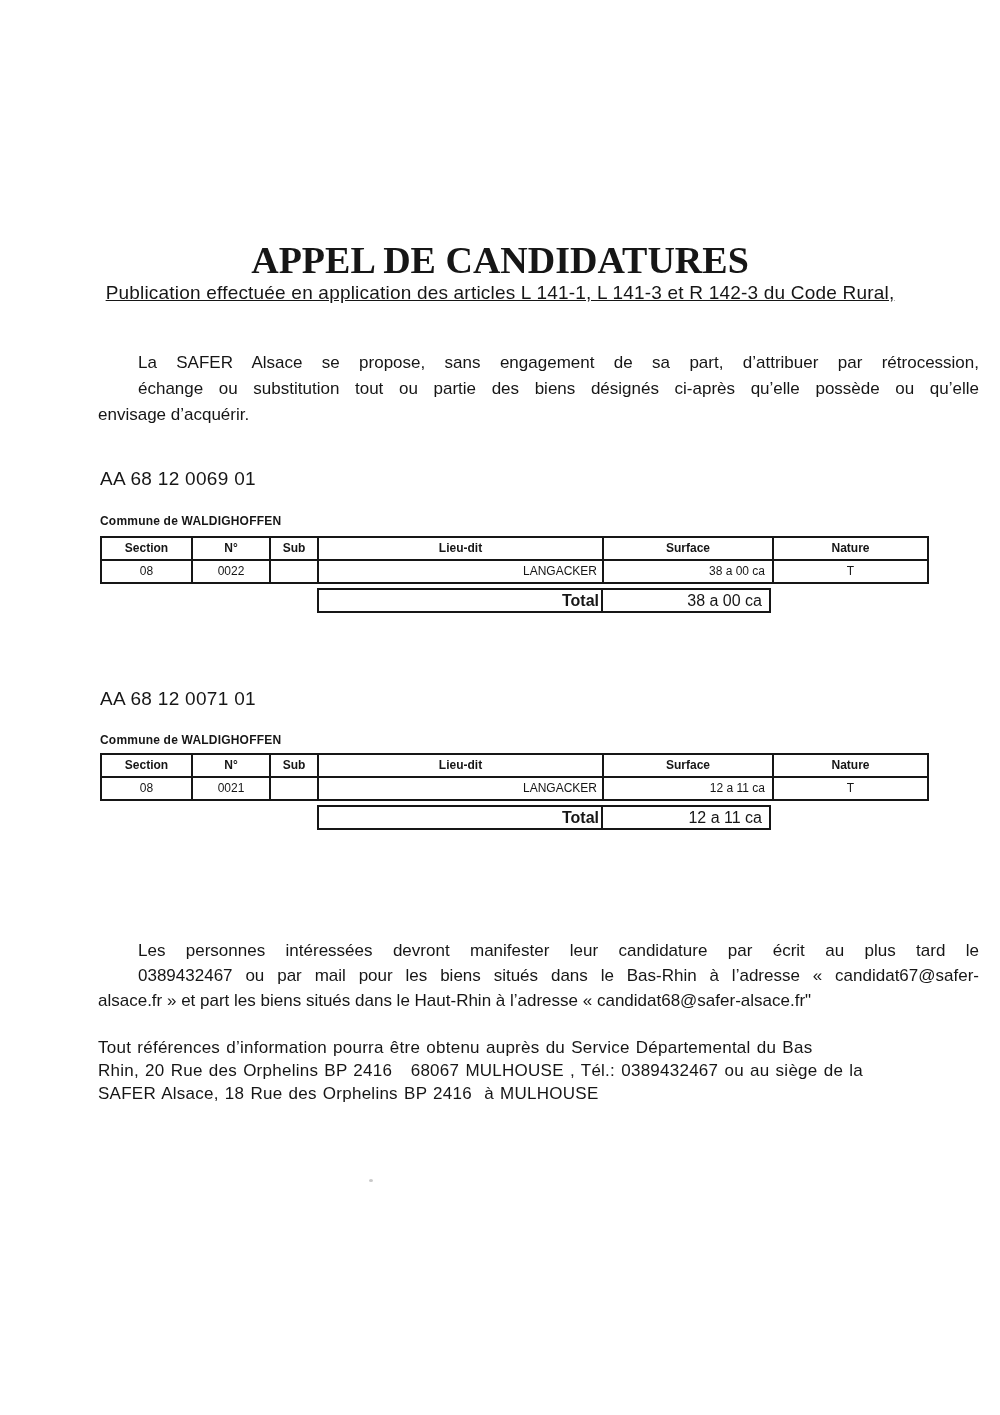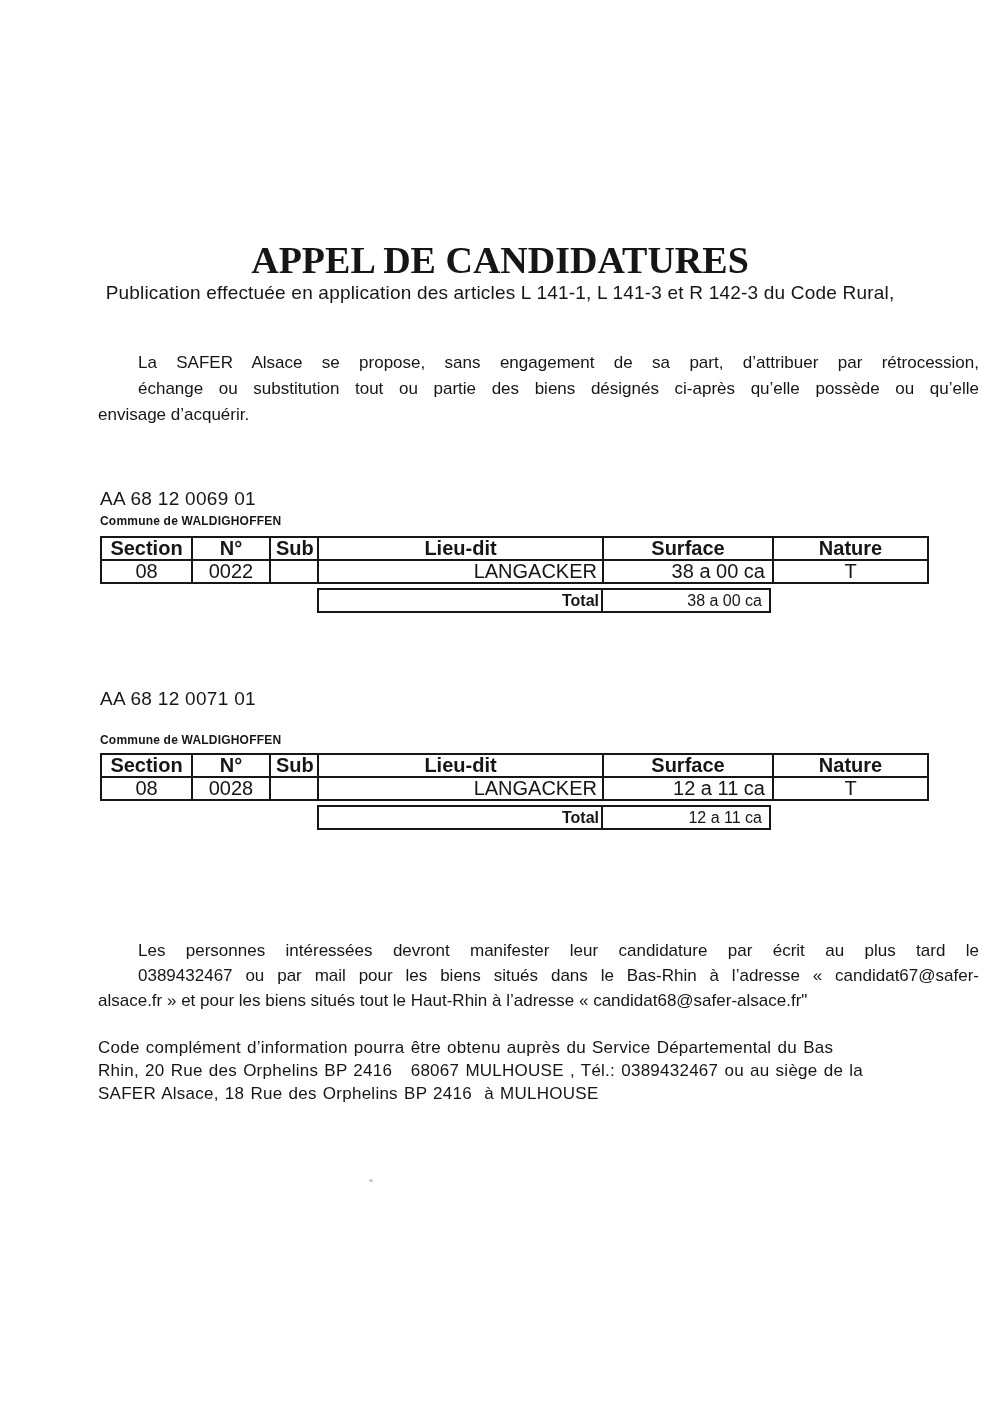--- a/index.html
+++ b/index.html
@@ -25,20 +25,21 @@
     line-height: 44px;
     letter-spacing: 0px;
   }
   .doc-subtitle {
     position: absolute;
     top: 281px; left: 60px; width: 880px;
     text-align: center;
     font-size: 19px;
     line-height: 24px;
     letter-spacing: 0.2px;
+    text-decoration: underline;
   }
   .para {
     position: absolute;
     left: 98px;
     width: 881px;
     font-size: 17px;
   }
   .intro { top: 350px; line-height: 26px; }
   .fp1 { top: 938px; line-height: 25px; }
   .fp2 { top: 1036px; line-height: 23px; letter-spacing: 0.25px; word-spacing: 1.2px; }
@@ -55,21 +56,21 @@
     left: 100px;
     font-size: 12px;
     font-weight: bold;
     letter-spacing: 0.2px;
   }
   .tbl-wrap { position: absolute; left: 100px; }
   table.cadastre {
     border-collapse: collapse;
     table-layout: fixed;
     width: 827px;
-    font-size: 20px;
+    font-size: 12px;
     border-radius: 16px;
   }
   table.cadastre th, table.cadastre td {
     border: 2px solid var(--ink);
     height: 23px;
     padding: 0 5px;
     line-height: 19px;
     text-align: center;
     overflow: hidden;
     font-weight: normal;
@@ -105,21 +106,21 @@
 
   <h1 class="doc-title">APPEL DE CANDIDATURES</h1>
   <div class="doc-subtitle">Publication effectuée en application des articles L 141-1, L 141-3 et R 142-3 du Code Rural,</div>
 
   <div class="para intro">
     <div class="jline">La SAFER Alsace se propose, sans engagement de sa part, d’attribuer par rétrocession,</div>
     <div class="jline">échange ou substitution tout ou partie des biens désignés ci-après qu’elle possède ou qu’elle</div>
     <div>envisage d’acquérir.</div>
   </div>
 
-  <div class="lot-ref" style="top:488px">AA 68 12 0069 01</div>
+  <div class="lot-ref" style="top:468px">AA 68 12 0069 01</div>
   <div class="commune" style="top:514px">Commune de WALDIGHOFFEN</div>
 
   <div class="tbl-wrap" style="top:536px">
     <table class="cadastre">
       <colgroup>
         <col style="width:91px">
           <col style="width:78px">
           <col style="width:48px">
         <col style="width:285px">
           <col style="width:170px">
@@ -167,41 +168,41 @@
           <tr>
         <th>Section</th>
         <th>N°</th>
         <th>Sub</th>
         <th>Lieu-dit</th>
         <th>Surface</th>
         <th>Nature</th>
       </tr>
       <tr>
         <td>08</td>
-        <td>0028</td>
+        <td>0021</td>
         <td></td>
         <td class="lieu">LANGACKER</td>
         <td class="surf">12 a 11 ca</td>
         <td>T</td>
       </tr>
     </tbody>
       </table>
     <div class="total-row">
       <div class="total-label">Total</div>
       <div class="total-value">12 a 11 ca</div>
     </div>
   </div>
 
   <div class="para fp1">
     <div class="jline">Les personnes intéressées devront manifester leur candidature par écrit au plus tard le</div>
     <div class="jline">0389432467 ou par mail pour les biens situés dans le Bas-Rhin à l’adresse « candidat67@safer-</div>
-    <div>alsace.fr » et pour les biens situés tout le Haut-Rhin à l’adresse « candidat68@safer-alsace.fr"</div>
+    <div>alsace.fr » et part les biens situés dans le Haut-Rhin à l’adresse « candidat68@safer-alsace.fr"</div>
   </div>
 
   <div class="para fp2">
-    <div class="nline">Code complément d’information pourra être obtenu auprès du Service Départemental du Bas</div>
+    <div class="nline">Tout références d’information pourra être obtenu auprès du Service Départemental du Bas</div>
     <div class="nline">Rhin, 20 Rue des Orphelins BP 2416   68067 MULHOUSE , Tél.: 0389432467 ou au siège de la</div>
     <div class="nline">SAFER Alsace, 18 Rue des Orphelins BP 2416  à MULHOUSE</div>
   </div>
 
   <div class="speck"></div>
 
 </div>
 
 </body></html>

